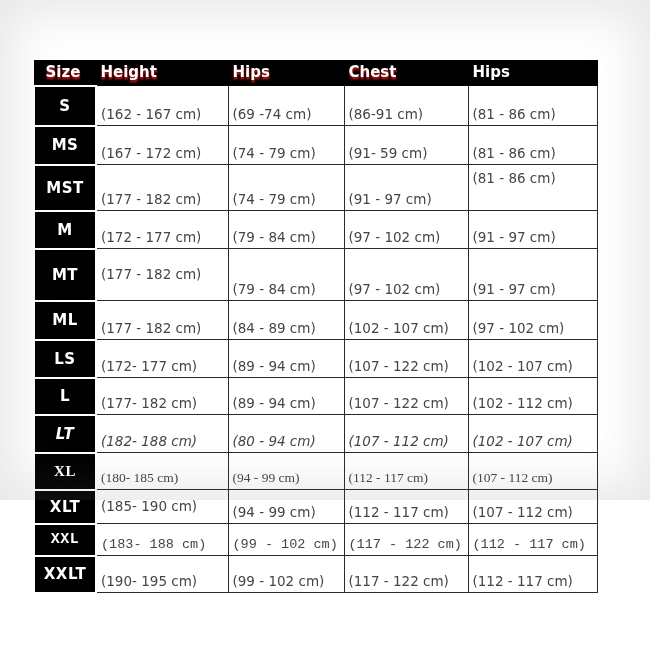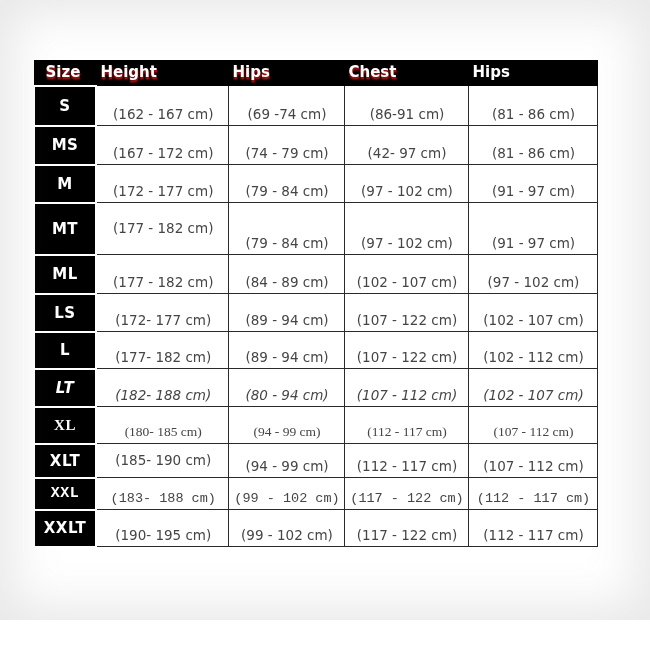--- a/index.html
+++ b/index.html
@@ -4,21 +4,21 @@
 <style>
   html, body {
     margin: 0; padding: 0;
     width: 650px; height: 650px;
     background: #ffffff;
     font-family: "DejaVu Sans", "Liberation Sans", sans-serif;
     overflow: hidden;
   }
   .canvas {
     position: relative;
-    width: 650px; height: 620px;
+    width: 650px; height: 500px;
     background: #ffffff;
   }
   
   .vignette {
     position: absolute; inset: 0;
     box-shadow: inset 0 0 46px 14px rgba(110,110,110,0.16);
     pointer-events: none;
     z-index: 5;
   }
   table.size-chart {
@@ -74,21 +74,21 @@
     font-size: 15px;
     text-align: center;
     vertical-align: middle;
     border: 2px solid #ffffff;
     letter-spacing: 0.5px;
   }
   td.c-data {
     background: #ffffff;
     color: #454545;
     font-size: 13.5px;
-    text-align: center;
+    text-align: left;
     vertical-align: bottom;
     padding: 2px 2px 3px 4px;
     border: 1px solid #2a2a2a;
     white-space: nowrap;
   }
   td.va-top { vertical-align: top; padding-top: 5px; }
   td.va-mid { vertical-align: middle; }
   td.indent { }
   table.size-chart { border: 1px solid #2a2a2a; }
 </style>
@@ -118,22 +118,29 @@
         <td class="c-size">S</td>
         <td class="c-data">(162 - 167 cm)</td>
         <td class="c-data">(69 -74 cm)</td>
         <td class="c-data">(86-91 cm)</td>
         <td class="c-data">(81 - 86 cm)</td>
       </tr>
       <tr class="r-ms">
         <td class="c-size">MS</td>
         <td class="c-data">(167 - 172 cm)</td>
         <td class="c-data">(74 - 79 cm)</td>
-        <td class="c-data">(42- 97 cm)</td>
+        <td class="c-data">(91- 59 cm)</td>
         <td class="c-data">(81 - 86 cm)</td>
+      </tr>
+      <tr class="r-mst">
+        <td class="c-size">MST</td>
+        <td class="c-data">(177 - 182 cm)</td>
+        <td class="c-data">(74 - 79 cm)</td>
+        <td class="c-data">(91 - 97 cm)</td>
+        <td class="c-data va-top">(81 - 86 cm)</td>
       </tr>
       <tr class="r-m">
         <td class="c-size">M</td>
         <td class="c-data">(172 - 177 cm)</td>
         <td class="c-data">(79 - 84 cm)</td>
         <td class="c-data">(97 - 102 cm)</td>
         <td class="c-data">(91 - 97 cm)</td>
       </tr>
       <tr class="r-mt">
         <td class="c-size">MT</td>

